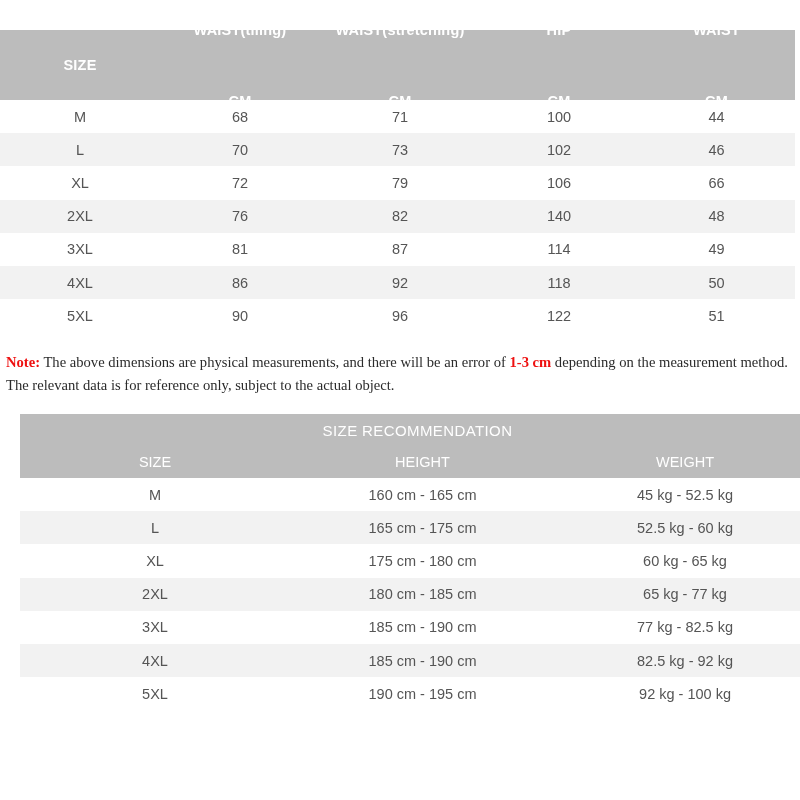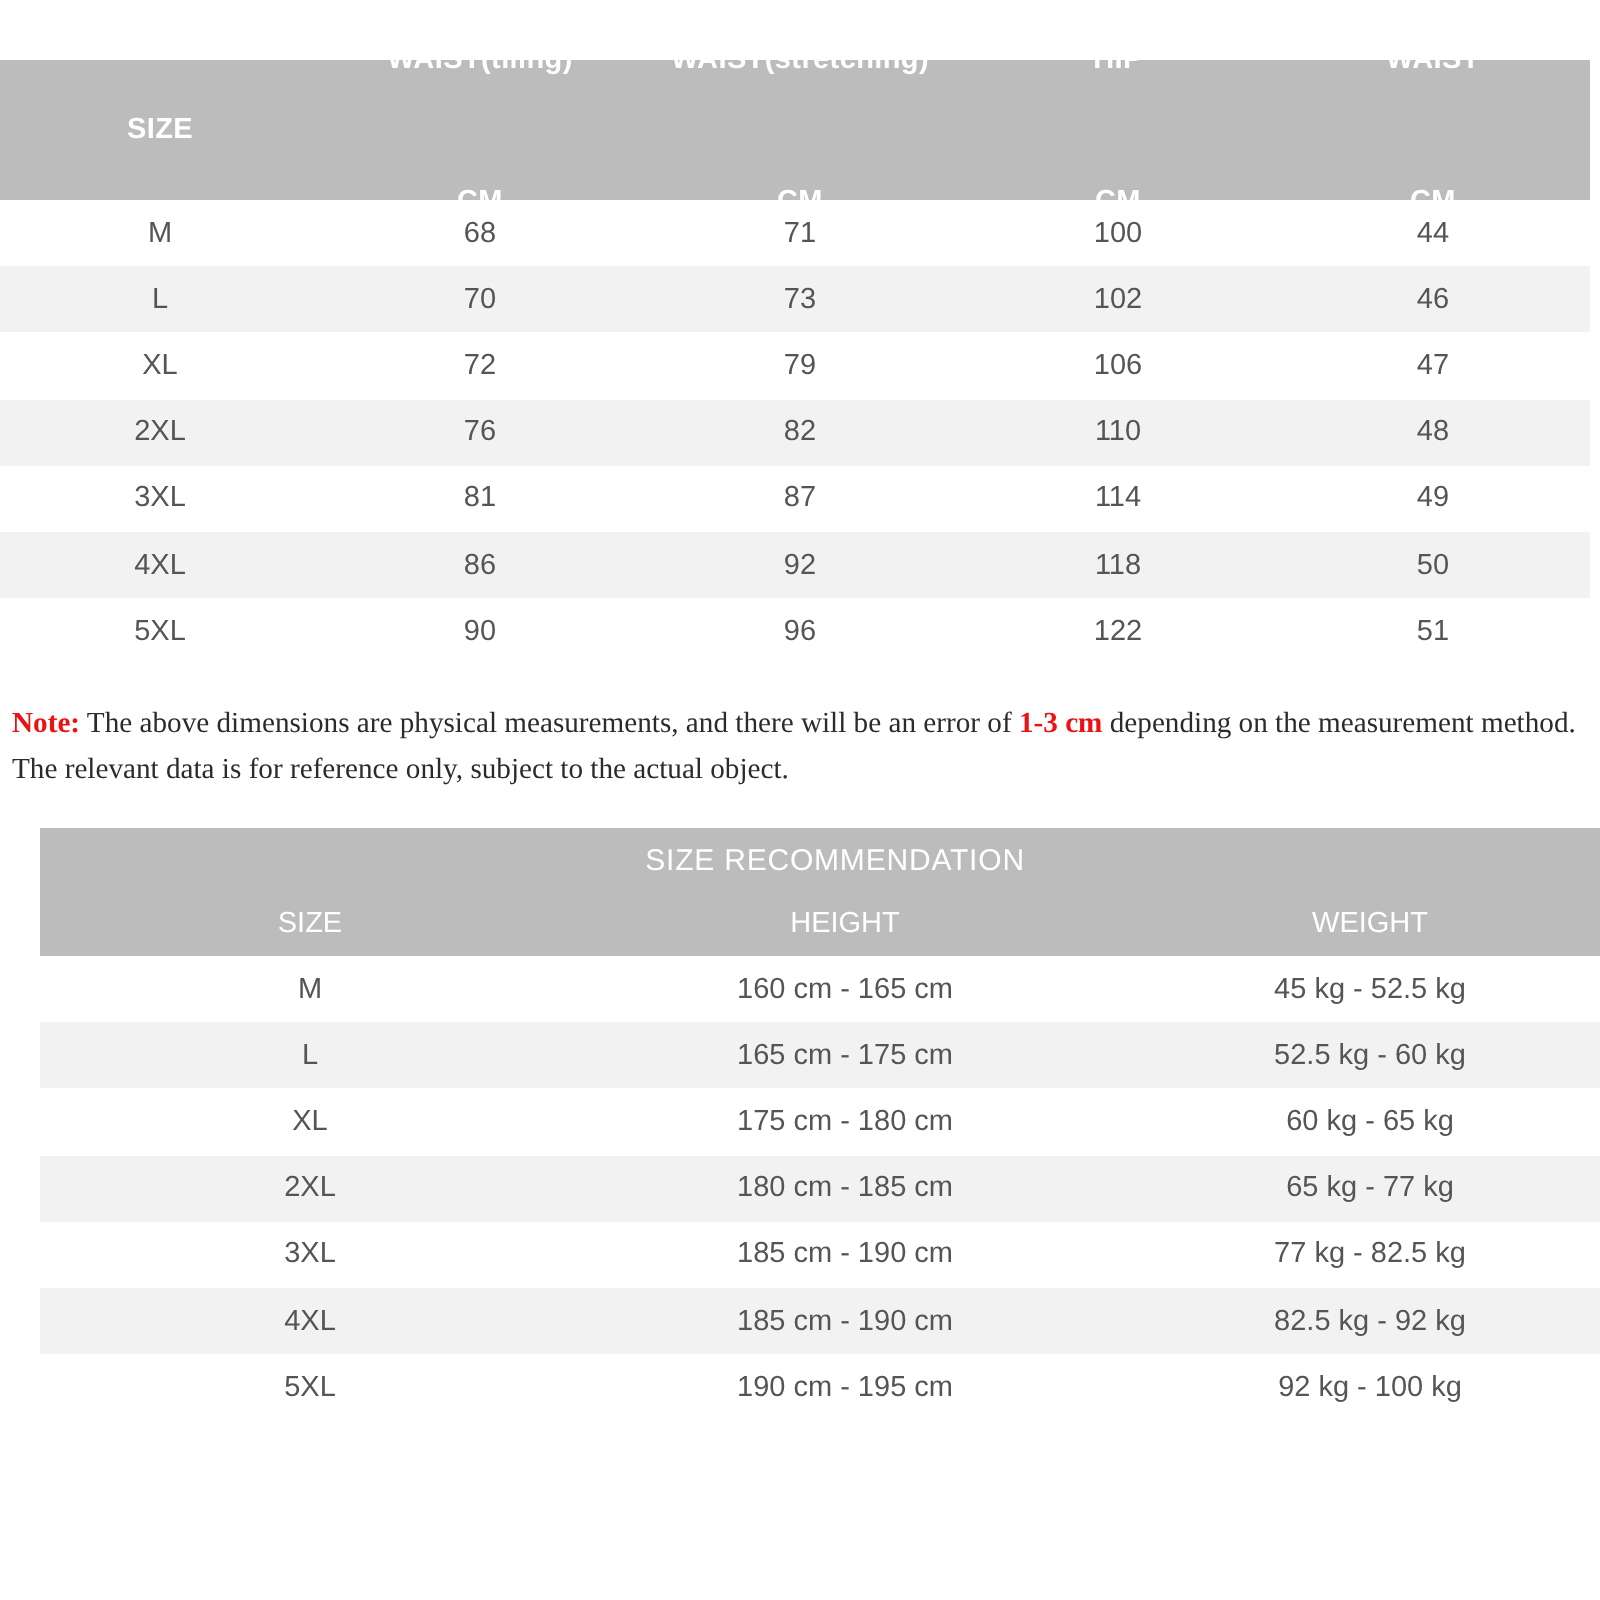--- a/index.html
+++ b/index.html
@@ -198,27 +198,27 @@
         <td>70</td>
         <td>73</td>
         <td>102</td>
         <td>46</td>
       </tr>
       <tr>
         <td>XL</td>
         <td>72</td>
         <td>79</td>
         <td>106</td>
-        <td>47</td>
+        <td>66</td>
       </tr>
       <tr>
         <td>2XL</td>
         <td>76</td>
         <td>82</td>
-        <td>110</td>
+        <td>140</td>
         <td>48</td>
       </tr>
       <tr>
         <td>3XL</td>
         <td>81</td>
         <td>87</td>
         <td>114</td>
         <td>49</td>
       </tr>
       <tr>

